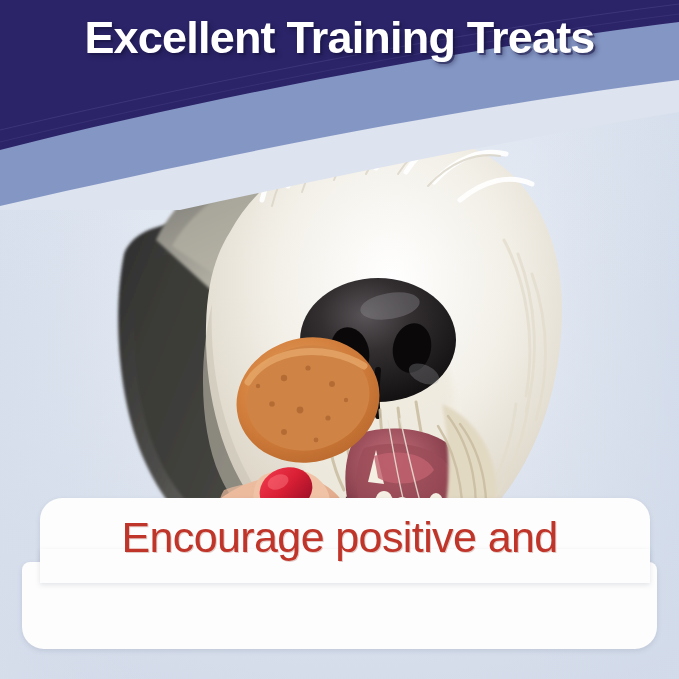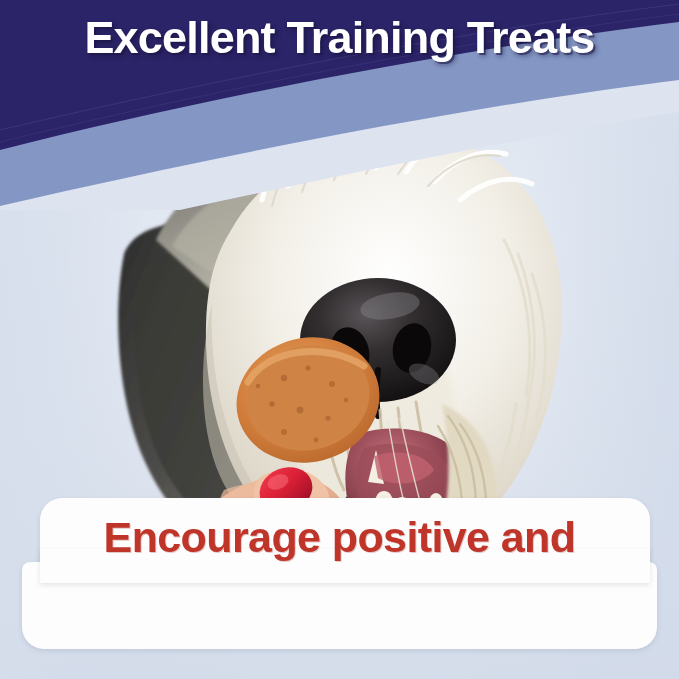--- a/index.html
+++ b/index.html
@@ -107,21 +107,21 @@
   }
   .caption-text {
     position: absolute;
     left: 0;
     top: 14px;
     width: 679px;
     text-align: center;
     color: #c0352a;
     font-size: 43px;
     line-height: 68px;
-    font-weight: bold;
+    font-weight: normal;
     letter-spacing: -0.6px;
     text-shadow: 1px 1px 0 rgba(150,50,40,0.25);
     white-space: nowrap;
   }
   .caption-line { display: block; }
 </style>
 </head>
 <body>
 
 <div id="ad-card">

